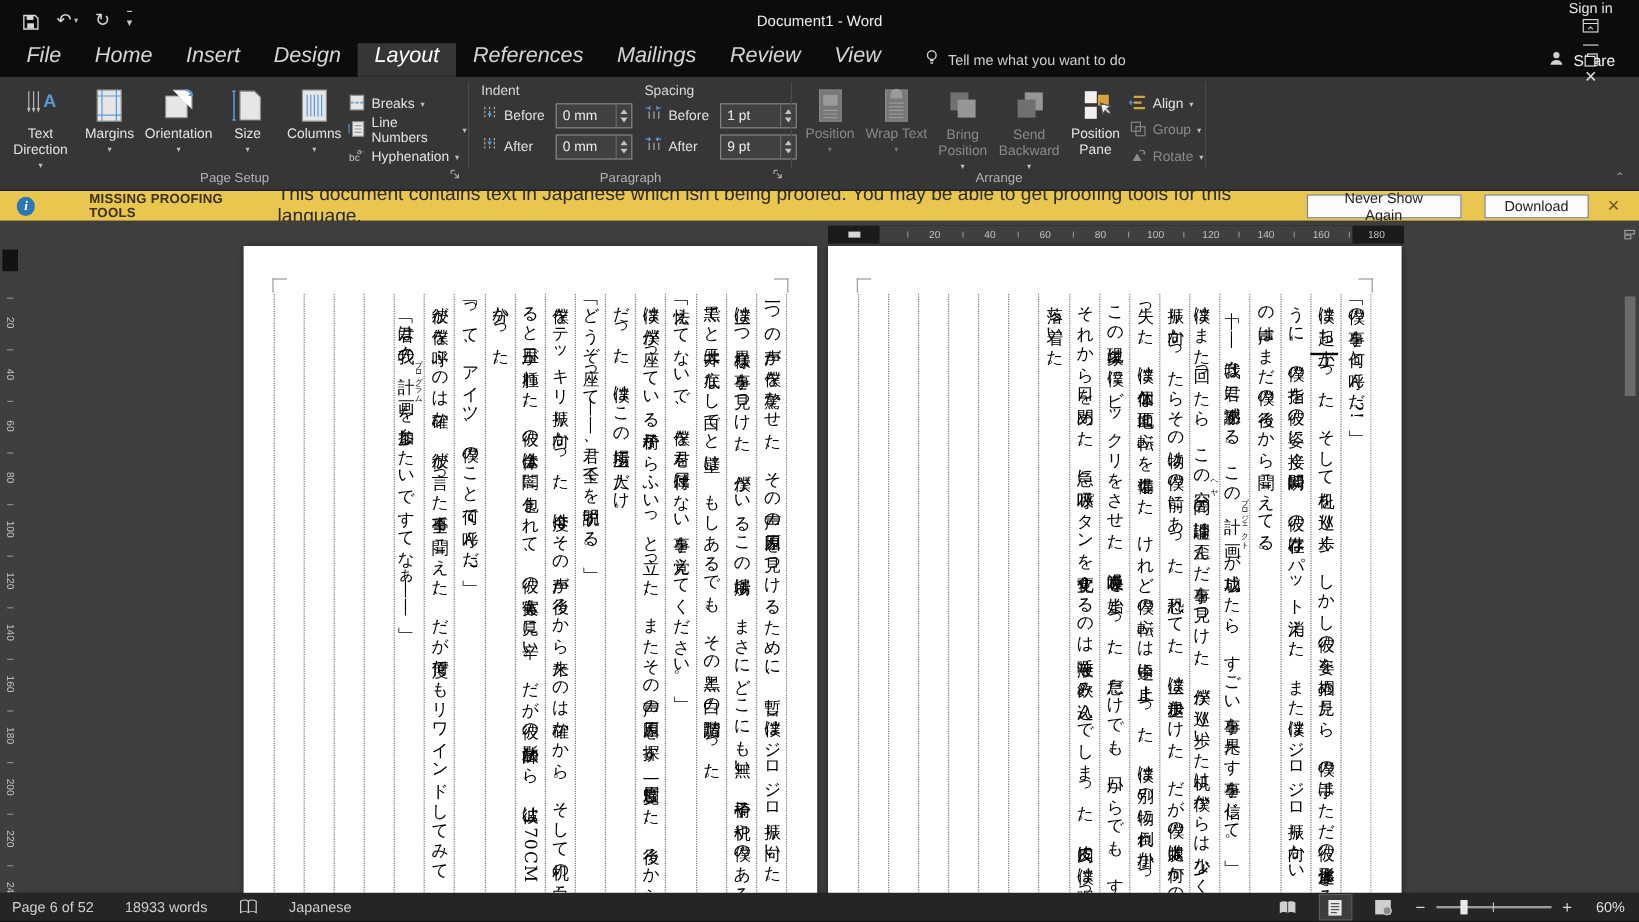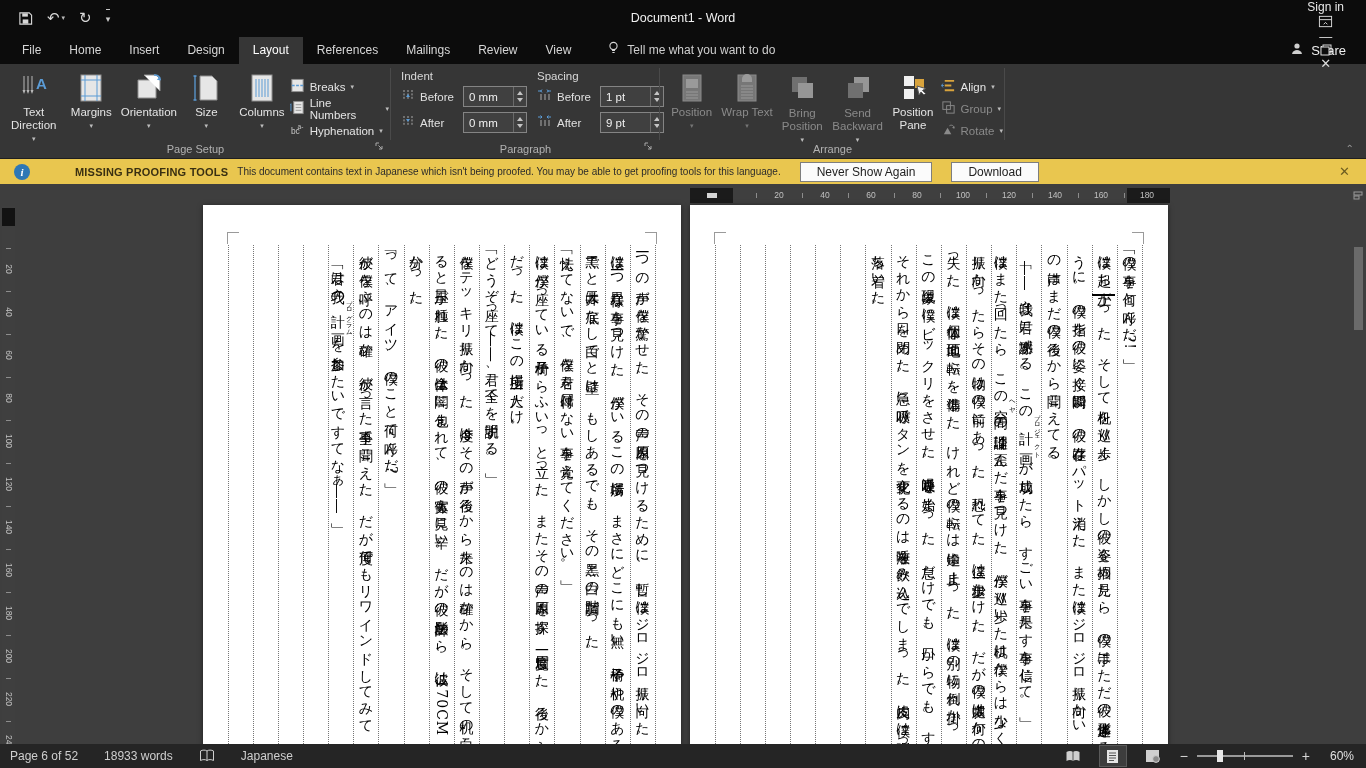--- a/index.html
+++ b/index.html
@@ -16,21 +16,21 @@
   .qat-custom { font-size:9px; color:#c8c8c8; border-top:1px solid #c8c8c8; padding-top:1px; }
   #title-text { position:absolute; left:0; right:0; text-align:center; font-size:12.5px; color:#f0f0f0; }
   .tb-right { margin-left:auto; display:flex; align-items:center; height:36px; z-index:2;flex-direction:column; }
   .signin { font-size:12px; color:#e8e8e8; padding:0 22px; }
   .winbtn { width:46px; height:36px; display:flex; align-items:center; justify-content:center;
             color:#dcdcdc; font-size:13px; }
 
   
   #tabrow { height:28px; background:#0c0c0c; display:flex; align-items:flex-end; color:#d6d6d6; }
   .tabs { display:flex; align-items:flex-end; padding-left:8px; }
-  .tab { font-size:12px; padding:6px 14px 7px 14px; cursor:default; }
+  .tab { font-size:18px; padding:6px 14px 7px 14px; cursor:default;font-style:italic; }
   .tab.active { background:#363636; color:#ffffff; }
   .tellme { display:flex; align-items:center; gap:7px; margin-left:22px; padding-bottom:6px;
             color:#cfcfcf; font-size:12px; }
   .share { margin-left:auto; display:flex; align-items:center; gap:7px; padding:0 20px 6px 0;
            color:#f0f0f0; font-size:13px; }
 
   
   #ribbon { position:relative; height:95px; background:#363636; border-bottom:1px solid #1f1f1f; }
   .rgroup { position:absolute; top:0; bottom:0; }
   .g-pagesetup { left:0;  width:391px; }
@@ -72,21 +72,21 @@
 
   .ribbon-collapse { position:absolute; right:12px; bottom:4px; color:#9a9a9a; font-size:10px; }
 
   
   #warnbar { height:25px; background:#e9c64f; display:flex; align-items:center; gap:9px;
              padding:0 10px 0 14px; }
   .info-circle { width:16px; height:16px; border-radius:50%; background:#2e77b5; color:#fff;
                  font-size:11px; font-weight:bold; display:flex; align-items:center;
                  justify-content:center; font-family:"Liberation Serif", serif; font-style:italic; }
   .warn-title { font-size:11px; font-weight:bold; color:#3a3012; letter-spacing:.2px;padding-left:36px; }
-  .warn-msg { font-size:10px; color:#2b2b2b; }
+  .warn-msg { font-size:16px; color:#2b2b2b; }
   .warnbtn { background:#fbfbfb; border:1px solid #7e7e7e; font-size:12px; color:#222;
              padding:1px 16px; height:20px; display:flex; align-items:center; margin-left:10px; }
   .warn-close { margin-left:auto; color:#6b5c20; font-size:13px; padding:0 6px; }
 
   
   #canvas { position:relative; height:560px; background:#3e3e3e; overflow:hidden; }
 
   #hruler { position:absolute; left:690px; top:4px; width:480px; height:15px; background:#1b1b1b; }
   #hruler .active-zone { position:absolute; left:43px; width:394px; top:0; bottom:0; background:#3f3f3f; }
   #hruler .rnum { position:absolute; top:1.5px; transform:translateX(-50%); font-size:8.5px; color:#c0c0c0; }

